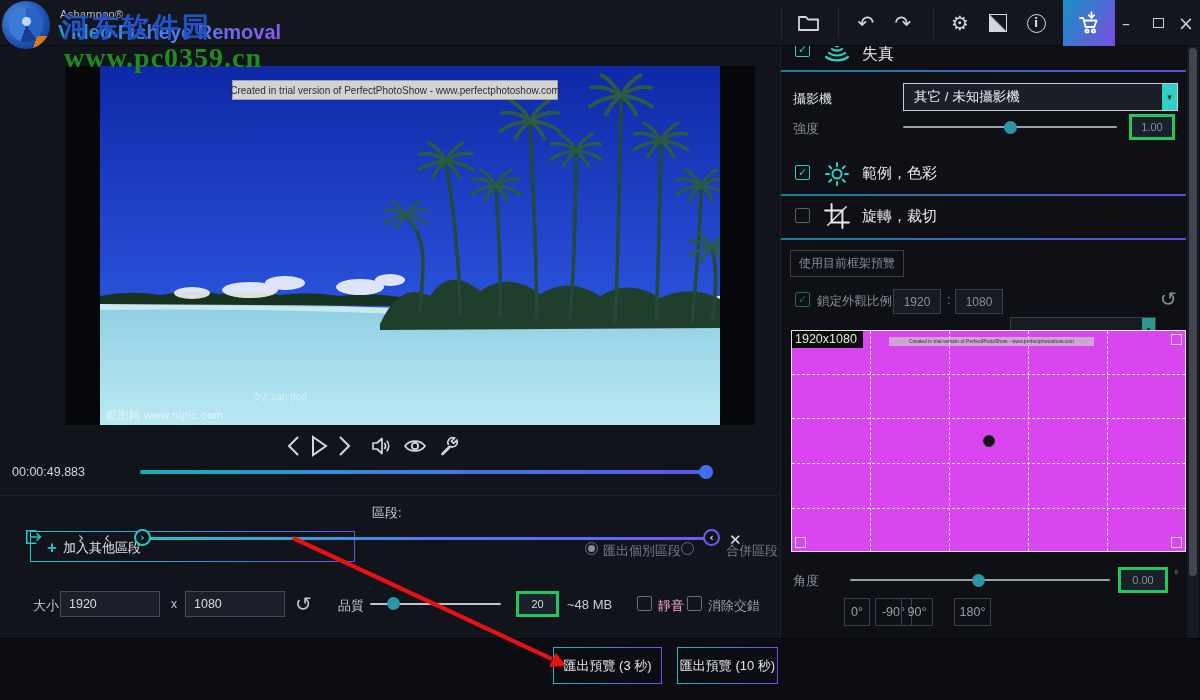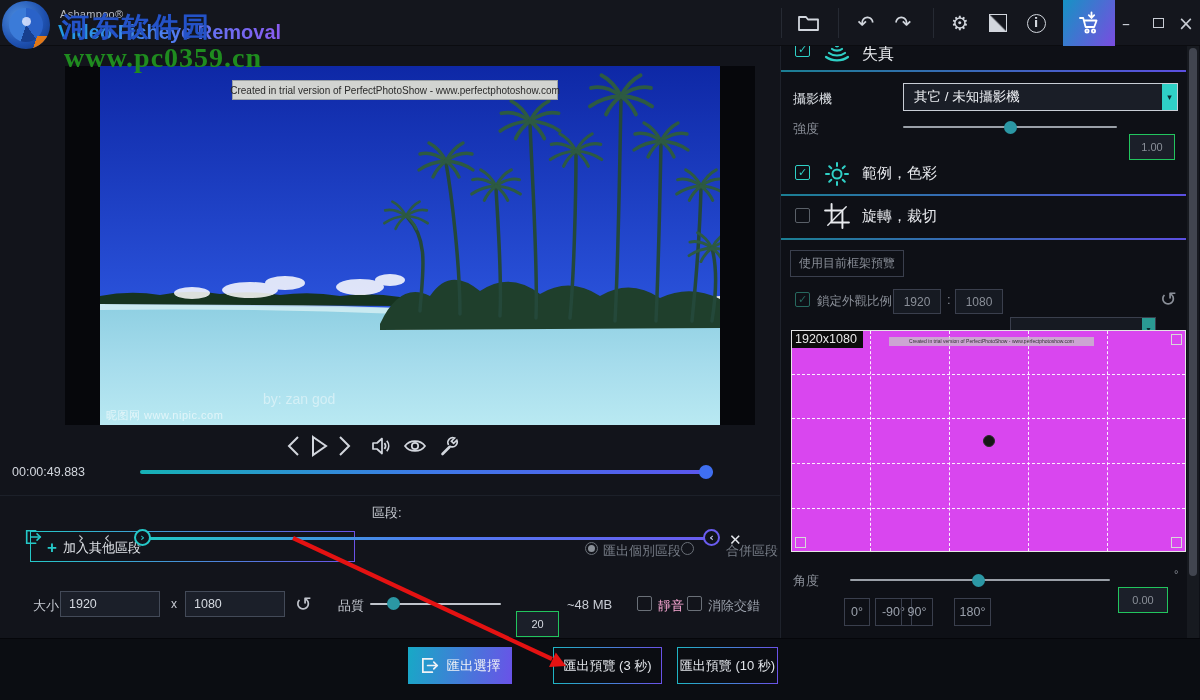--- a/index.html
+++ b/index.html
@@ -39,21 +39,21 @@
     letter-spacing:3px; z-index:100; text-shadow:0 0 1px #10265e; }
   .wm-url { left:64px; top:42px; font-size:28px; font-weight:bold; color:#1f8c1f;
     font-family:"Liberation Serif","DejaVu Serif",serif; z-index:100; letter-spacing:1px;}
 
   
   .video-panel { left:65px; top:66px; width:690px; height:359px; background:#06070b; }
   .photo { left:35px; top:0; width:620px; height:359px; background:linear-gradient(#0e2aa8,#2550d8 70%); overflow:hidden; }
   .trial-banner { left:132px; top:14px; width:326px; height:20px; background:#d2d4d1; border:1px solid #9aa0a4;
     font-size:10px; color:#2b2b2b; display:flex; align-items:center; justify-content:center; white-space:nowrap; }
   .stock-wm { left:6px; top:342px; font-size:11px; color:rgba(255,255,255,.6); letter-spacing:.5px; }
-  .stock-credit { left:155px; top:325px; font-size:14px; color:rgba(255,255,255,.45);margin-left:8px; }
+  .stock-credit { left:155px; top:325px; font-size:10px; color:rgba(255,255,255,.45); }
 
   
   .pc-btn { top:433px; width:26px; height:26px; display:flex; align-items:center; justify-content:center; cursor:pointer; }
   .timecode { left:12px; top:465px; font-size:12.5px; color:#d2d6dd; }
   .progress-track { left:140px; top:470px; width:573px; height:4px; border-radius:2px;
     background:linear-gradient(90deg,#16b2b6,#3e7ae8,#5b55ee); cursor:pointer;}
   .progress-thumb { left:699px; top:465px; width:14px; height:14px; border-radius:50%; background:#3f6ff0; cursor:pointer;}
 
   
   .seg-divider { left:0; top:495px; width:780px; height:1px; background:#1c2029; }
@@ -72,22 +72,22 @@
   .add-plus { color:#25c8c8; font-size:17px; font-weight:bold; margin-right:6px; }
   .add-label { font-size:13px; color:#e2e5ea; }
   .radio { width:13px; height:13px; border:1.5px solid #6a7078; border-radius:50%; cursor:pointer; }
   .radio .dot { width:7px; height:7px; border-radius:50%; background:#8a9098; margin:1.5px; }
   .dim-label { font-size:13px; color:#767c86; }
 
   
   .out-label { font-size:13px; color:#c8ccd4; }
   .inp { background:#1b1f29; border:1px solid #434a58; color:#d5d9e0; font-size:12.5px;
     padding:0 8px; height:26px; width:100px; }
-  .vbox { background:#1b1f29; border:1px solid #22c55e; color:#d5d9e0; font-size:11px;
-    height:26px; display:flex; align-items:center; justify-content:center;margin-top:20px; }
+  .vbox { background:#1b1f29; border:3px solid #22c55e; color:#d5d9e0; font-size:11px;
+    height:26px; display:flex; align-items:center; justify-content:center; }
   .reset-glyph { font-size:20px; color:#c0c4cc; cursor:pointer; font-family:"DejaVu Sans",sans-serif; }
   .track { height:2px; background:#9aa0a8; border-radius:1px; cursor:pointer; }
   .thumb-teal { width:13px; height:13px; border-radius:50%; background:#2b97a4; cursor:pointer; }
   .cb { width:15px; height:15px; border:1.5px solid #6a7078; border-radius:2px; font-size:11px;
     line-height:12px; text-align:center; color:transparent; cursor:pointer; }
   .cb.on { border-color:#2fd0c6; color:#2fd0c6; }
   .cb.dim-on { border-color:#27695f; color:#27695f; }
 
   
   .footer { left:0; top:638px; width:1200px; height:62px; background:#0b0d12; border-top:1px solid #05060a; }
@@ -384,28 +384,20 @@
   <div class="abs track" style="left:370px; top:603px; width:131px; background:#c0c4cc;"></div>
   <div class="abs thumb-teal" style="left:387px; top:597px;"></div>
   <div class="abs vbox" style="left:516px; top:591px; width:43px;">20</div>
   <div class="abs out-label" style="left:567px; top:597px;">~48 MB</div>
   <div class="abs cb" style="left:637px; top:596px;"></div>
   <div class="abs dim-label" style="left:658px; top:597px; color:#f9a8d4;">靜音</div>
   <div class="abs cb" style="left:687px; top:596px;"></div>
   <div class="abs dim-label" style="left:708px; top:597px; color:#9aa0ab;">消除交錯</div>
 
   <div class="abs footer"></div>
-  <div class="abs btn-fill">
-    <svg width="19" height="19" viewBox="0 0 20 20" stroke="#f0f2f6" stroke-width="1.8" fill="none" stroke-linecap="round">
-      <path d="M13 3 H3 v14 h10"></path>
-        <path d="M8 10 h10"></path>
-        <path d="M14.5 6.5 L18 10 l-3.5 3.5"></path>
-    </svg>
-    <span>匯出選擇</span>
-  </div>
   <div class="abs btn-outline" style="left:553px; width:109px;">匯出預覽 (3 秒)</div>
   <div class="abs btn-outline" style="left:677px; width:101px;">匯出預覽 (10 秒)</div>
 
   <div class="abs titlebar">
     <div class="abs brand">Ashampoo®</div>
     <div class="abs app-title">Video Fisheye Removal</div>
 
     <div class="abs tb-sep" style="left:781px;"></div>
     <span class="abs tb-icon" style="left:790px;">
       <svg width="23" height="20" viewBox="0 0 23 20" stroke="#d2d6dd" stroke-width="1.8" fill="none" stroke-linejoin="round">

